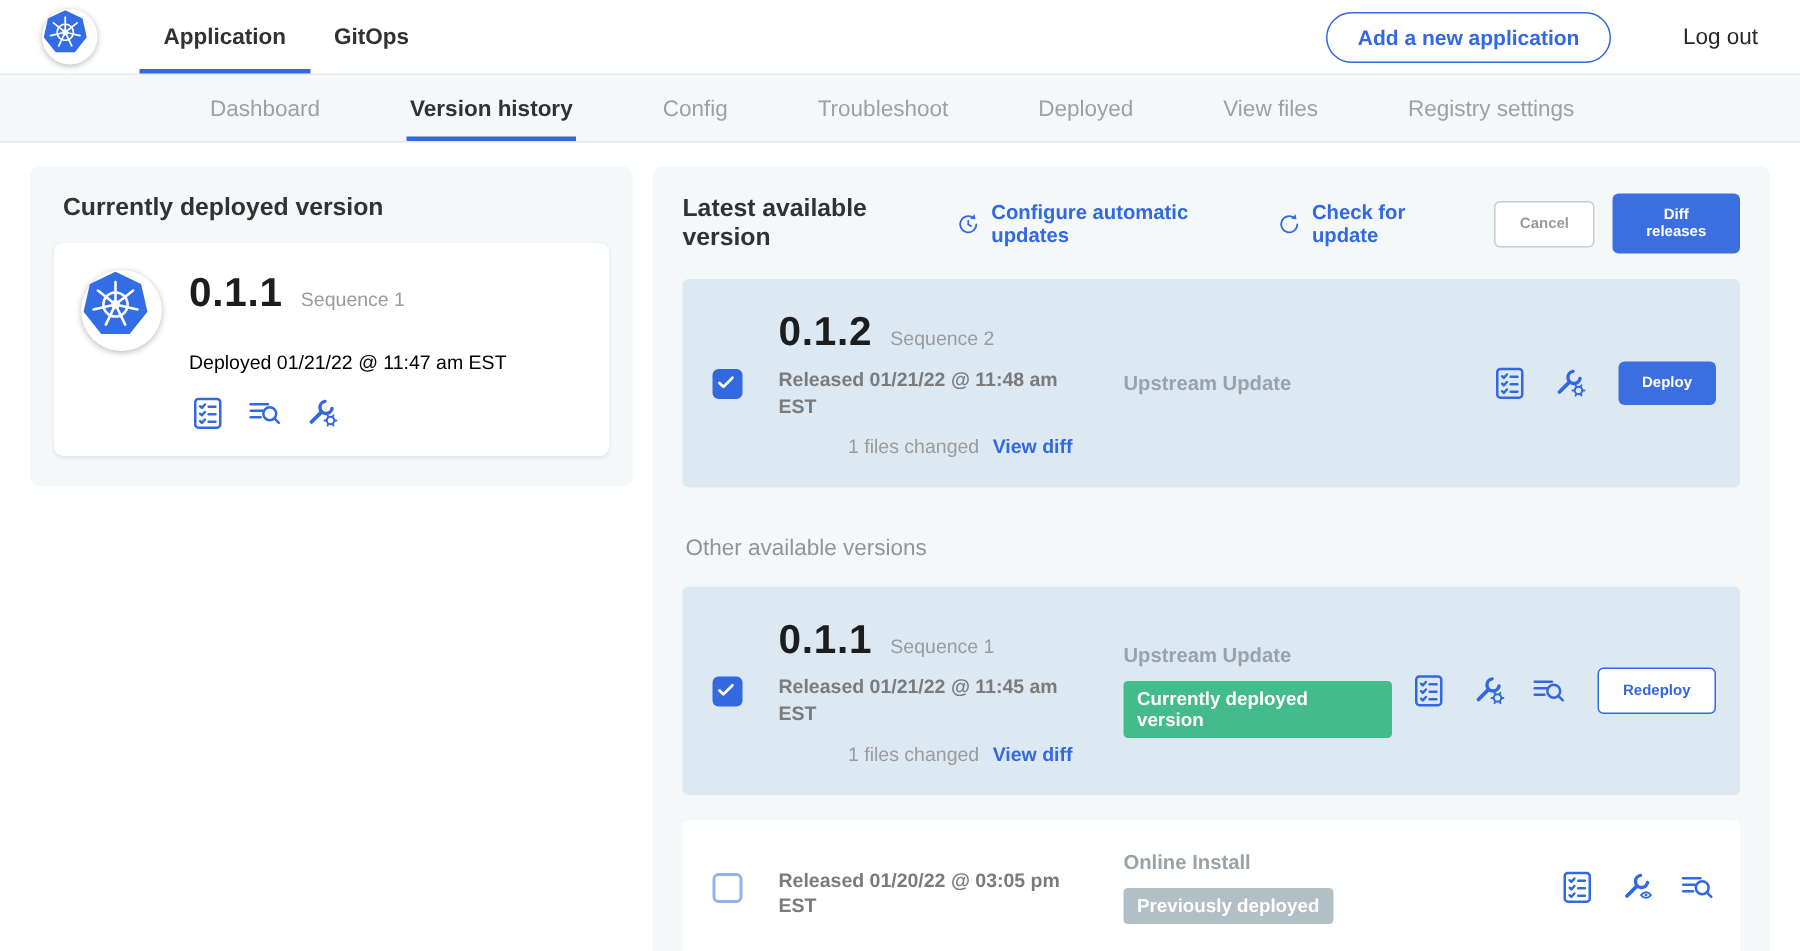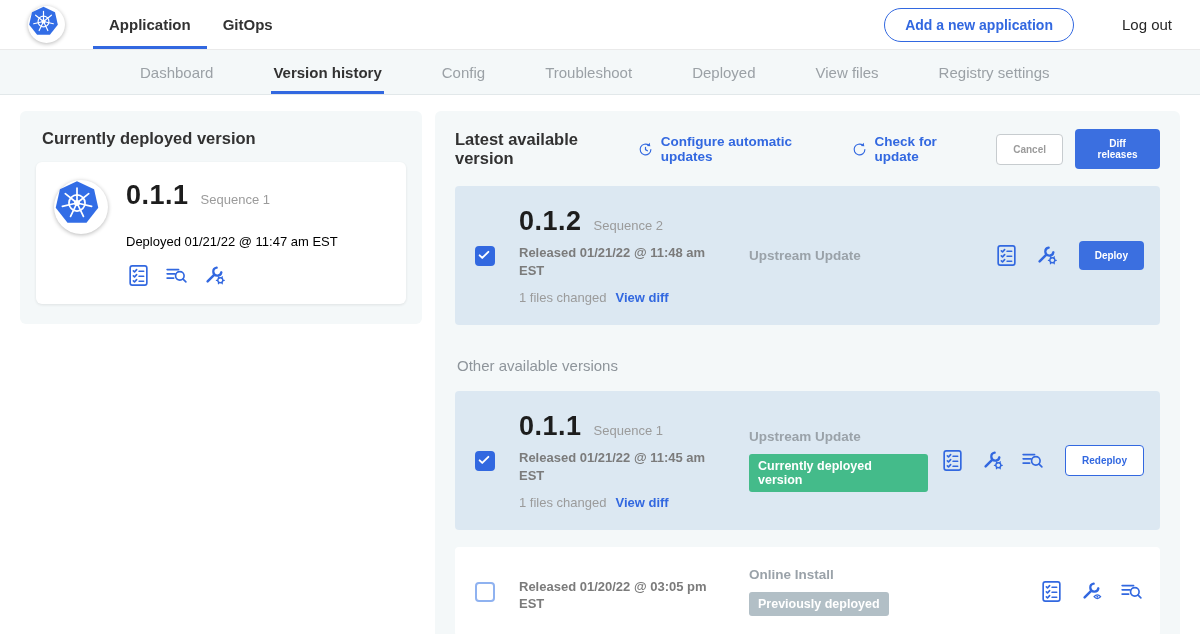--- a/index.html
+++ b/index.html
@@ -77,21 +77,21 @@
     padding:20px 16px 20px 20px;margin-top:17px;}
   .version-row.selected{background:var(--row-sel);}
   .checkbox{width:20px;height:20px;border-radius:4px;background:#fff;
     border:2px solid #8fb2f0;flex:none;cursor:pointer;display:flex;
     align-items:center;justify-content:center;}
   .checkbox svg{display:none;width:14px;height:14px;}
   .checkbox.checked{background:var(--accent);border-color:var(--accent);}
   .checkbox.checked svg{display:block;}
   .v-info{margin-left:24px;width:196px;flex:none;}
   .v-released{font-size:13px;font-weight:bold;color:#7b7b7b;margin-top:7px;line-height:1.35;}
-  .v-files{font-size:13px;color:var(--text-gray);margin-top:11px;display:flex;gap:9px;align-items:center;}
+  .v-files{font-size:13px;color:var(--text-gray);margin-top:11px;display:flex;gap:9px;align-items:center;justify-content:flex-end;}
   .view-diff{color:var(--accent);font-weight:bold;cursor:pointer;}
   .v-source{flex:1;margin-left:34px;align-self:center;}
   .v-source-label{font-size:13.5px;font-weight:bold;color:#9aa2a9;}
   .badge{display:inline-block;margin-top:10px;padding:5px 9px;border-radius:3px;
     color:#fff;font-size:12.5px;font-weight:bold;}
   .v-actions{display:flex;align-items:center;gap:15px;margin-left:12px;}
   .v-actions .btn{margin-left:5px;}
 </style>
 </head>
 <body>

